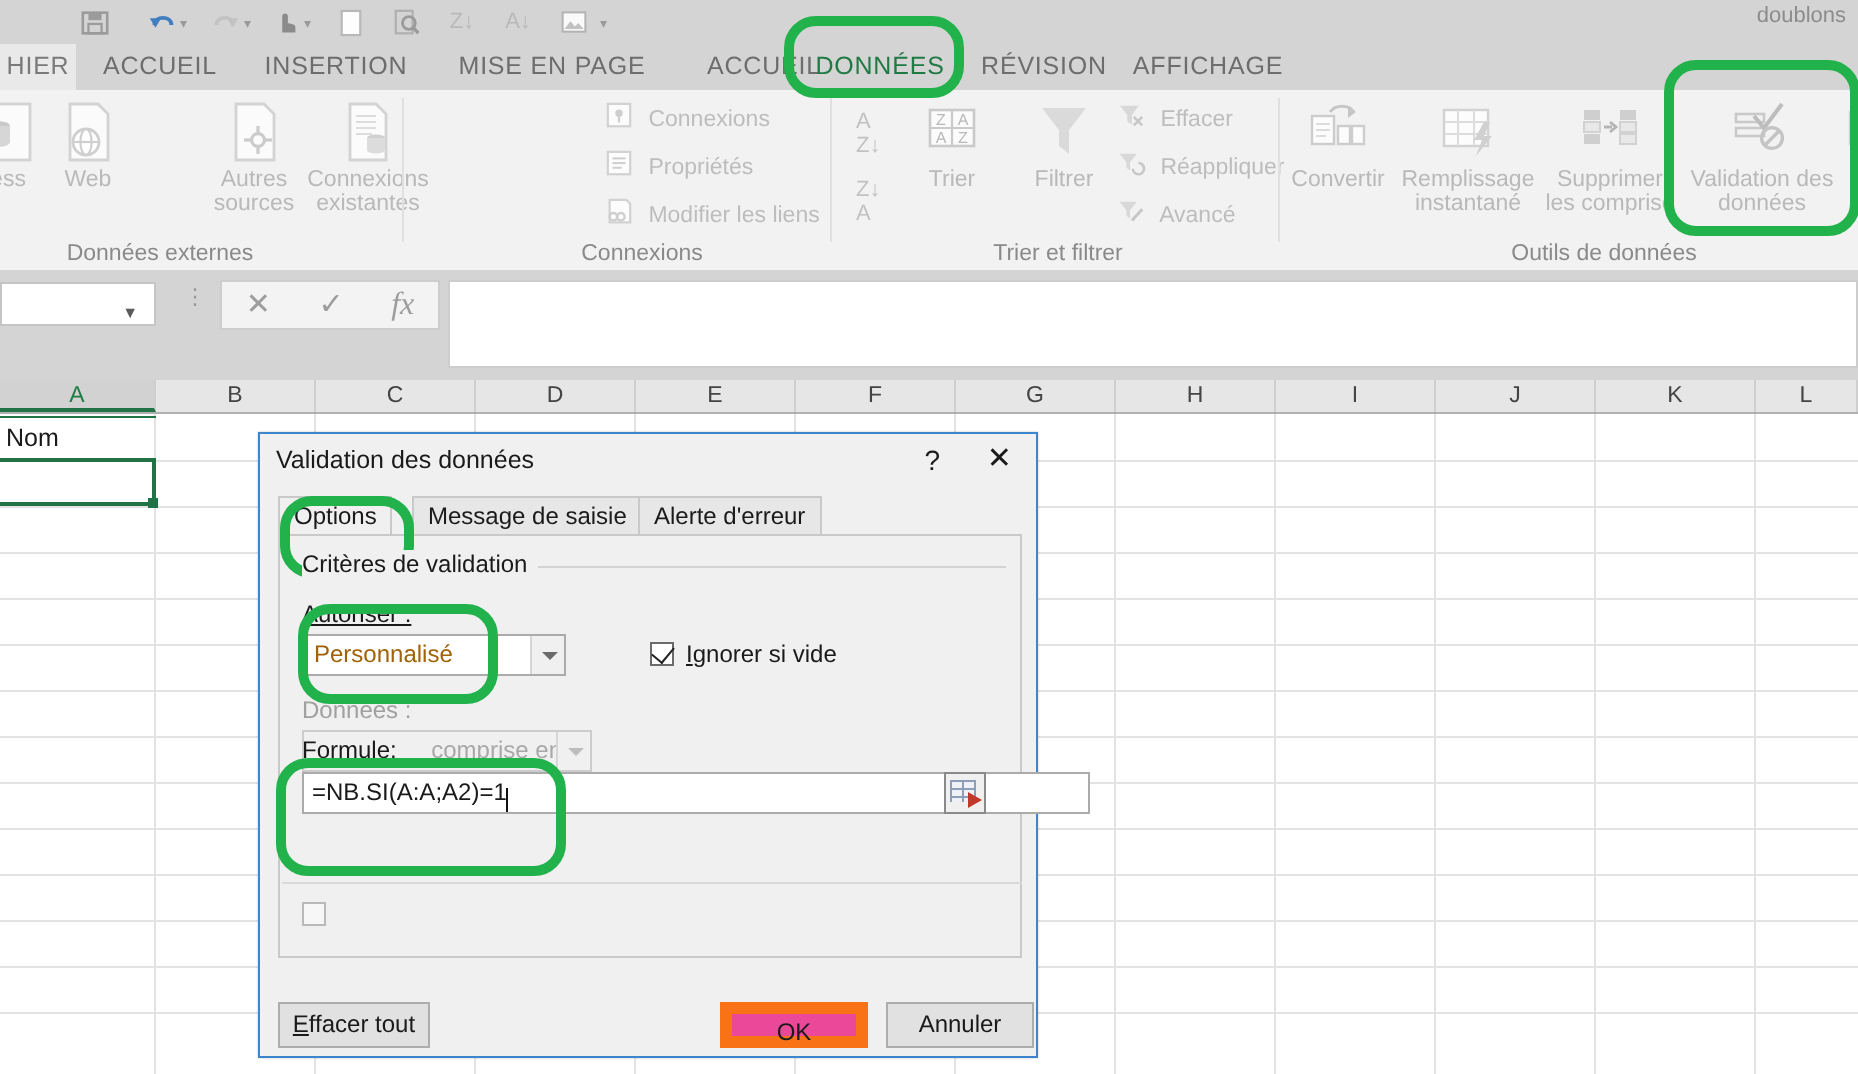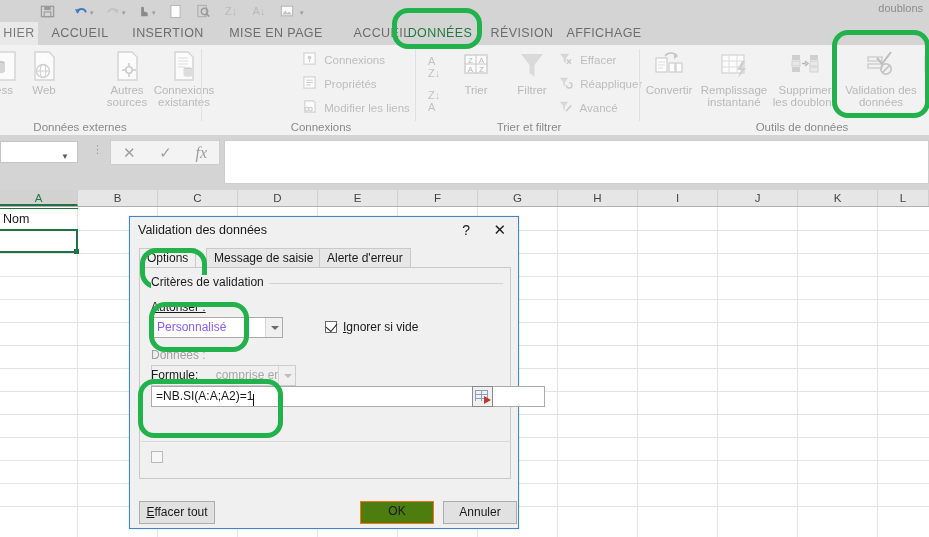--- a/index.html
+++ b/index.html
@@ -134,21 +134,21 @@
   }
   #gb-label{position:absolute;left:11px;top:7px;font-size:12px;color:#1a1a1a;background:#f0f0f0;padding-right:5px;z-index:2;}
   #gb-line{position:absolute;left:9px;top:15px;width:354px;height:1px;background:#d3d3d3;}
 
   .dlbl{position:absolute;font-size:12px;color:#1a1a1a;}
   .dlbl.dis{color:#a0a0a0;}
   .ul{text-decoration:underline;}
 
   .combo{
     position:absolute;height:21px;background:#ffffff;border:1px solid #ababab;
-    box-sizing:border-box;font-size:12px;color:#8b5cf6;line-height:19px;padding-left:5px;
+    box-sizing:border-box;font-size:12px;color:#a16207;line-height:19px;padding-left:5px;
   }
   .combo.dis{background:#f0f0f0;border-color:#cccccc;color:#a8a8a8;}
   .combo .arrowbox{
     position:absolute;right:0;top:0;width:17px;height:19px;background:#f0f0f0;
     border-left:1px solid #d6d6d6;box-sizing:border-box;
   }
   .combo .arrowbox:after{
     content:"";position:absolute;left:5px;top:8px;
     border-left:4px solid transparent;border-right:4px solid transparent;
     border-top:4px solid #6b6b6b;
@@ -194,21 +194,21 @@
     border-left:7px solid #c0392b;border-top:4px solid transparent;border-bottom:4px solid transparent;
   }
 
   #panel-sep{position:absolute;left:1px;top:173px;width:370px;height:1px;background:#d9d9d9;}
 
   .dbtn{
     position:absolute;height:23px;line-height:21px;text-align:center;
     background:#e1e1e1;border:1px solid #adadad;box-sizing:border-box;
     font-size:12px;color:#1a1a1a;
   }
-  .dbtn.def{border:1px solid #f97316;background:#4d7c0f;line-height:19px;}
+  .dbtn.def{border:6px solid #f97316;background:#ec4899;line-height:19px;}
 
   
   .ann{position:absolute;border:5px solid #22b24c;border-radius:50%/50%;pointer-events:none;}
   .ann.r{border-radius:16px;}
 </style>
 </head>
 <body>
 
 <div id="qat">
   <div class="qat-ico" style="left:38px">
@@ -459,21 +459,21 @@
             <rect x="4" y="5" width="8" height="5" fill="#cfcfcf"></rect>
             <rect x="4" y="11" width="8" height="5" fill="#e8e8e8" stroke="#d2d2d2" stroke-width="1"></rect>
             <rect x="4" y="17" width="8" height="5" fill="#cfcfcf"></rect>
             <rect x="22" y="5" width="8" height="5" fill="#cfcfcf"></rect>
             <rect x="22" y="11" width="8" height="5" fill="#e8e8e8" stroke="#d2d2d2" stroke-width="1"></rect>
             <rect x="22" y="17" width="8" height="5" fill="#e8e8e8" stroke="#d2d2d2" stroke-width="1"></rect>
             <path d="M14 13.5 h4 M17 11 l3 2.5 l-3 2.5" fill="none" stroke="#b5b5b5" stroke-width="1.4"></path>
           </svg>
       </span>
       <span class="lbl">Supprimer</span>
-      <span class="lbl">les doublons</span>
+      <span class="lbl">les comprise</span>
     </div>
     <div class="bigbtn" style="left:200px;width:78px;">
       <span class="ico">
         <svg width="34" height="30" viewBox="0 0 34 30">
             <rect x="4" y="7" width="14" height="4" fill="none" stroke="#c9c9c9" stroke-width="1.3"></rect>
             <rect x="4" y="14" width="14" height="4" fill="none" stroke="#c9c9c9" stroke-width="1.3"></rect>
             <path d="M13 8 L18 14 L27 2" fill="none" stroke="#bdbdbd" stroke-width="2"></path>
             <circle cx="22" cy="19" r="5.2" fill="none" stroke="#c4c4c4" stroke-width="1.7"></circle>
             <line x1="18.4" y1="22.6" x2="25.6" y2="15.4" stroke="#c4c4c4" stroke-width="1.7"></line>
           </svg>

